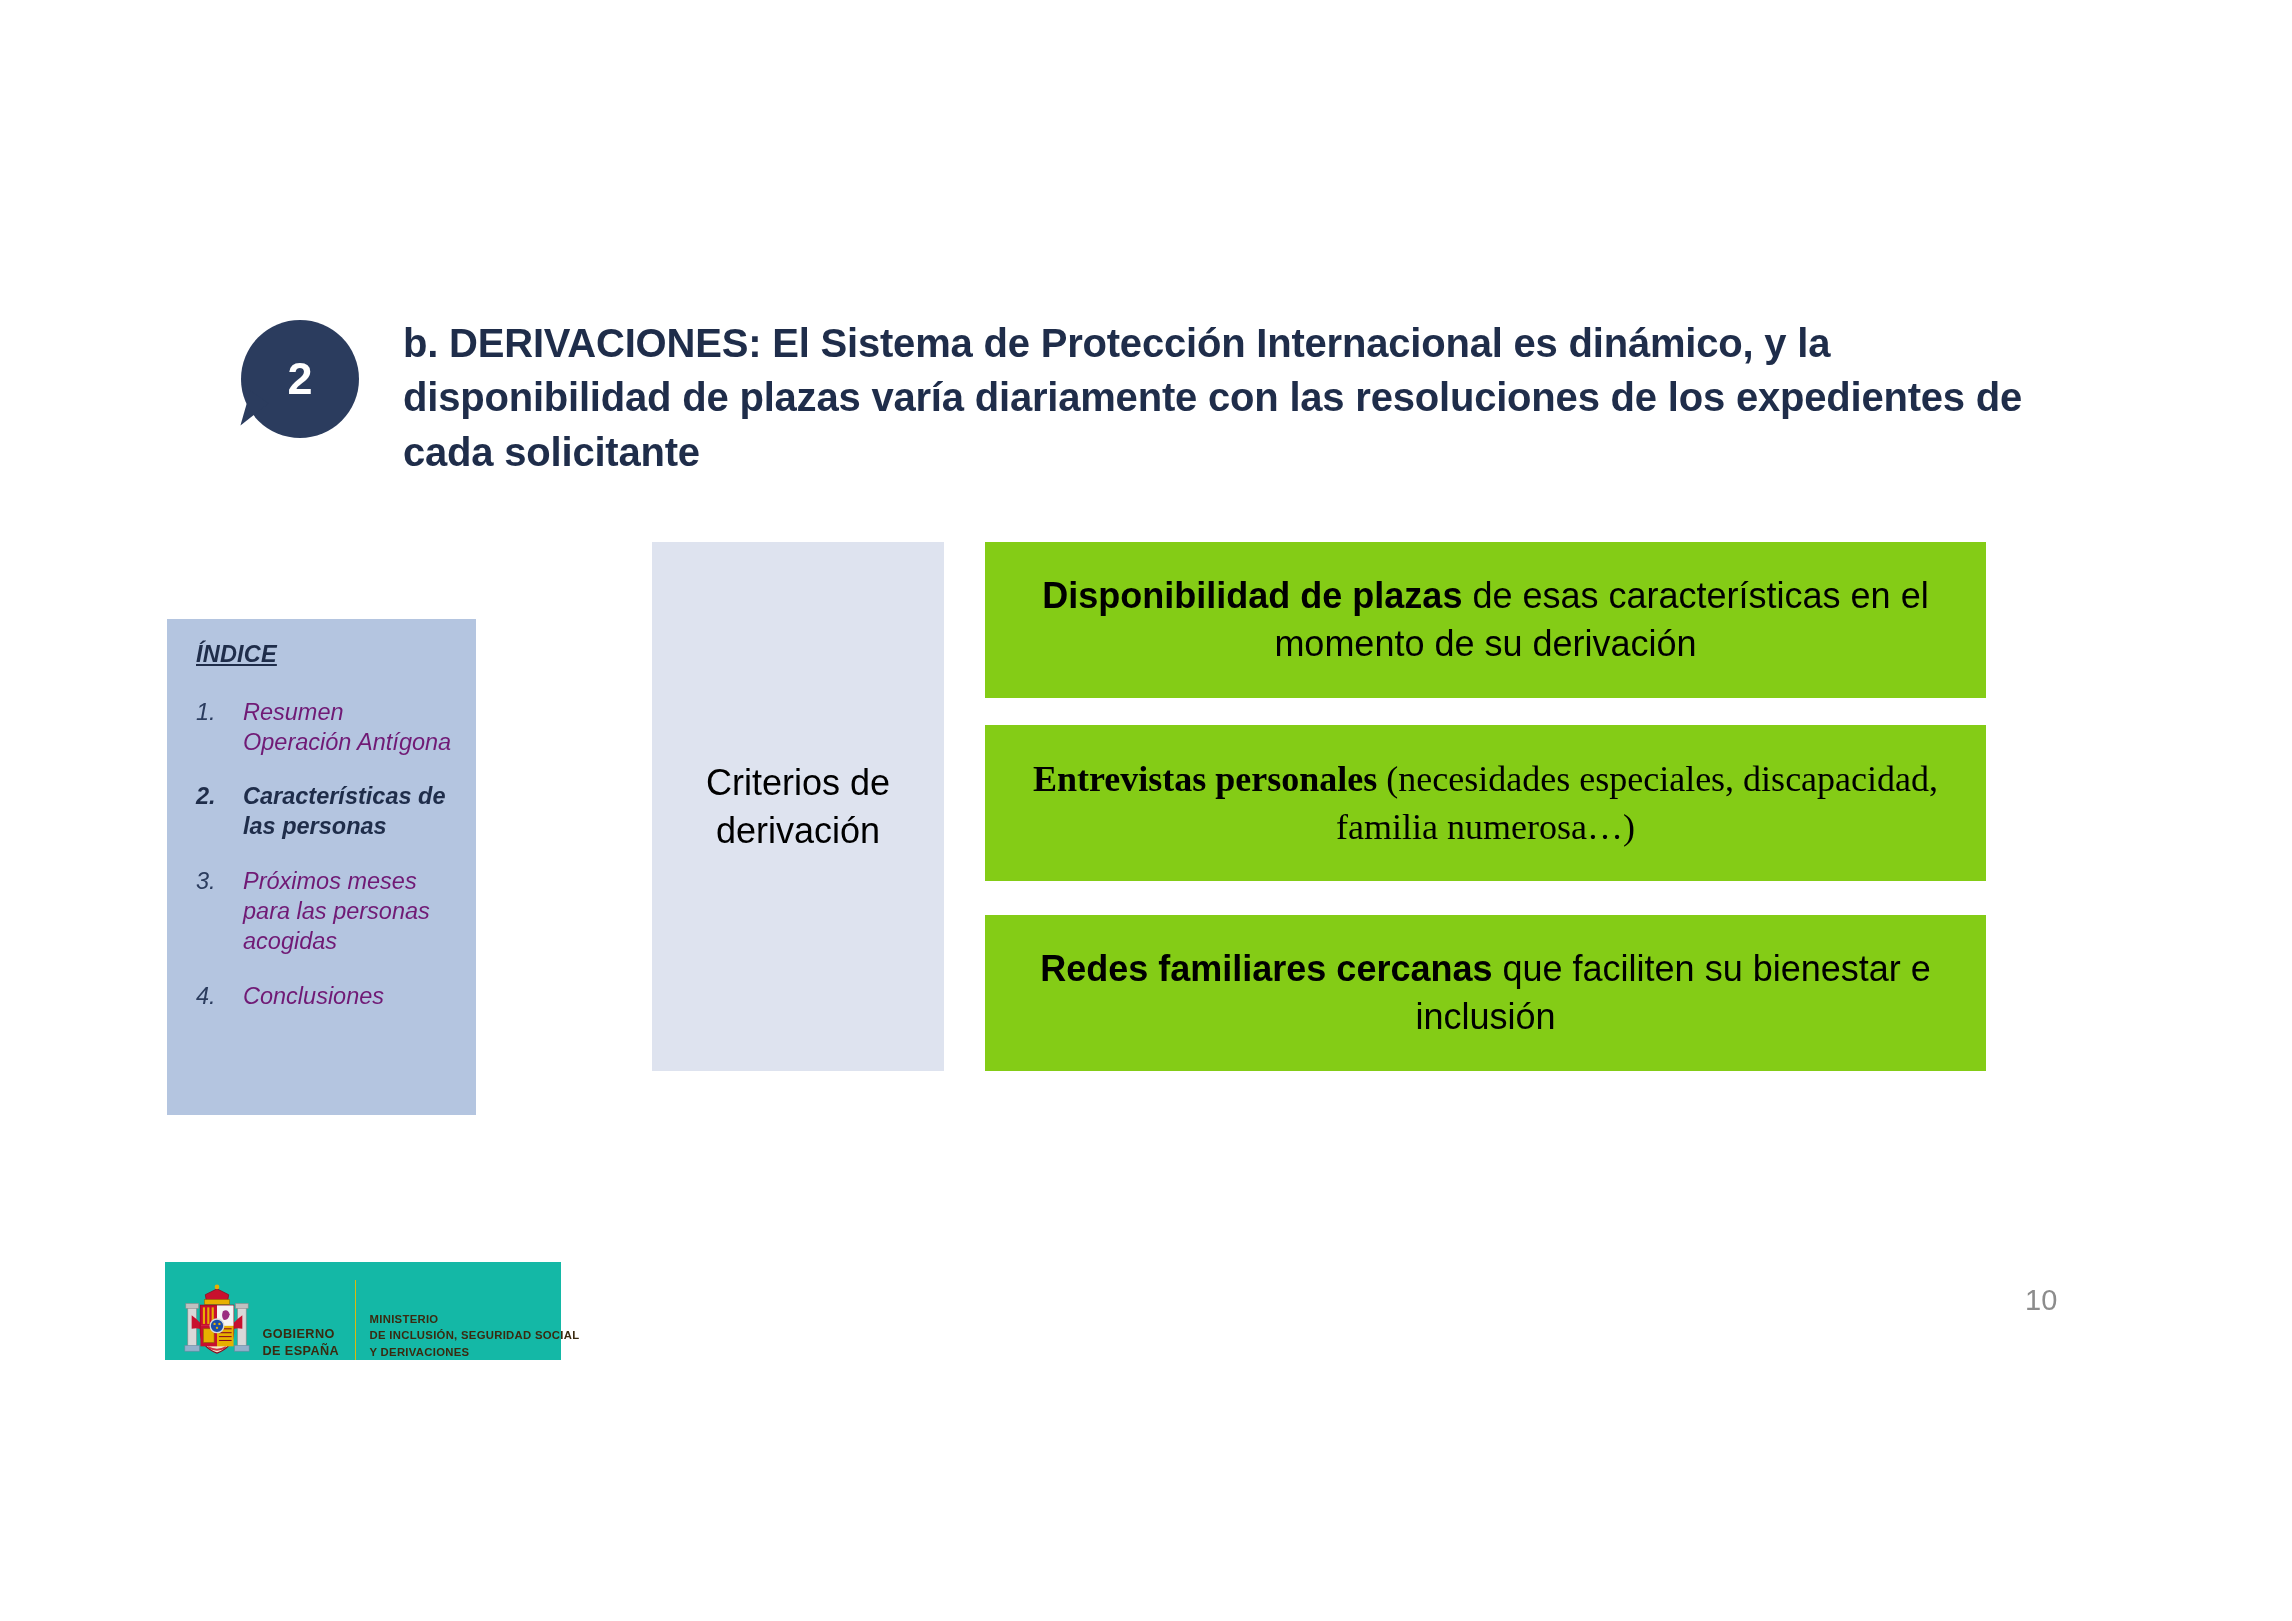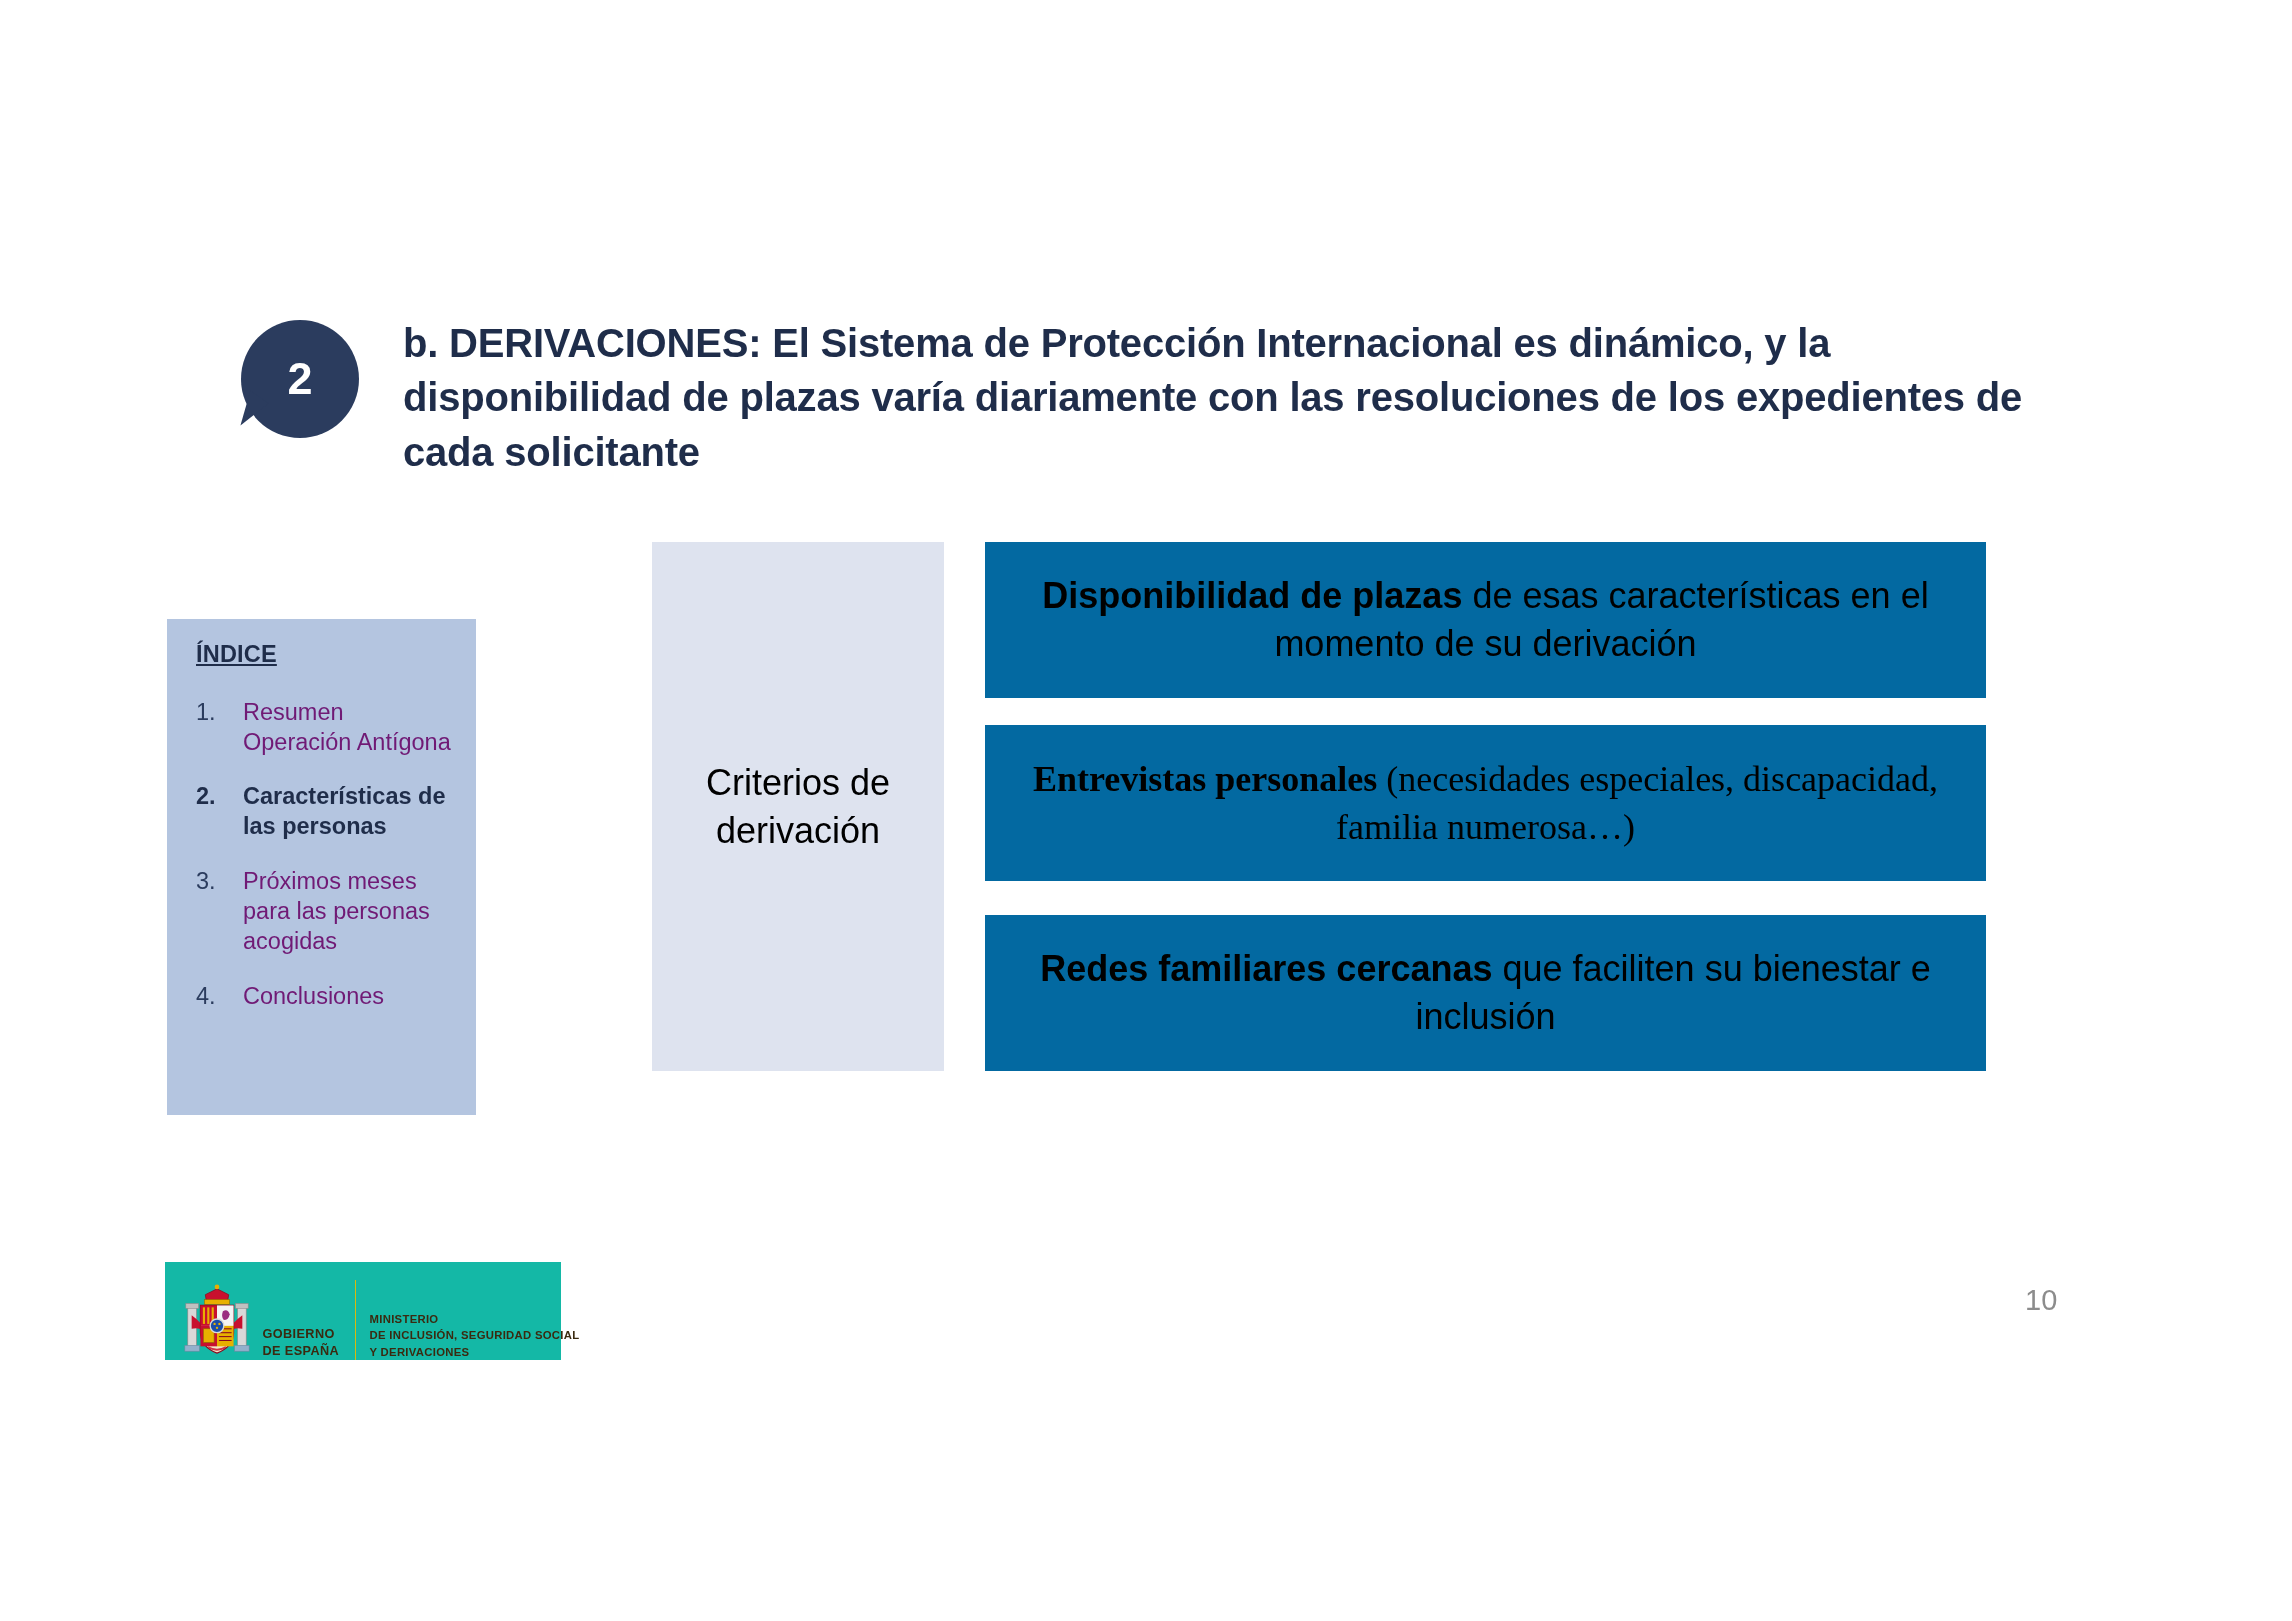--- a/index.html
+++ b/index.html
@@ -80,20 +80,21 @@
   
   #index-panel {
     position: absolute;
     left: 167px;
     top: 619px;
     width: 309px;
     height: 496px;
     background: #b4c5e0;
     box-sizing: border-box;
     padding: 21.6px 17.6px 0 29px;
+    font-style: italic;
   }
   #index-title {
     color: #1f2d4a;
     font-size: 23.5px;
     font-weight: bold;
     text-decoration: underline;
     letter-spacing: 0.2px;
     margin: 0 0 29px 0;
   }
   .index-item {
@@ -134,21 +135,21 @@
   }
   #criteria-left .label {
     color: #000000;
     font-size: 36px;
     line-height: 1.32;
   }
   .criteria-box {
     position: absolute;
     left: 985px;
     width: 1001px;
-    background: #0369a1;
+    background: #84cc16;
     display: flex;
     align-items: center;
     justify-content: center;
     text-align: center;
     box-sizing: border-box;
     padding: 0 35px;
   }
   .criteria-box .txt {
     color: #000000;
     font-size: 36px;

